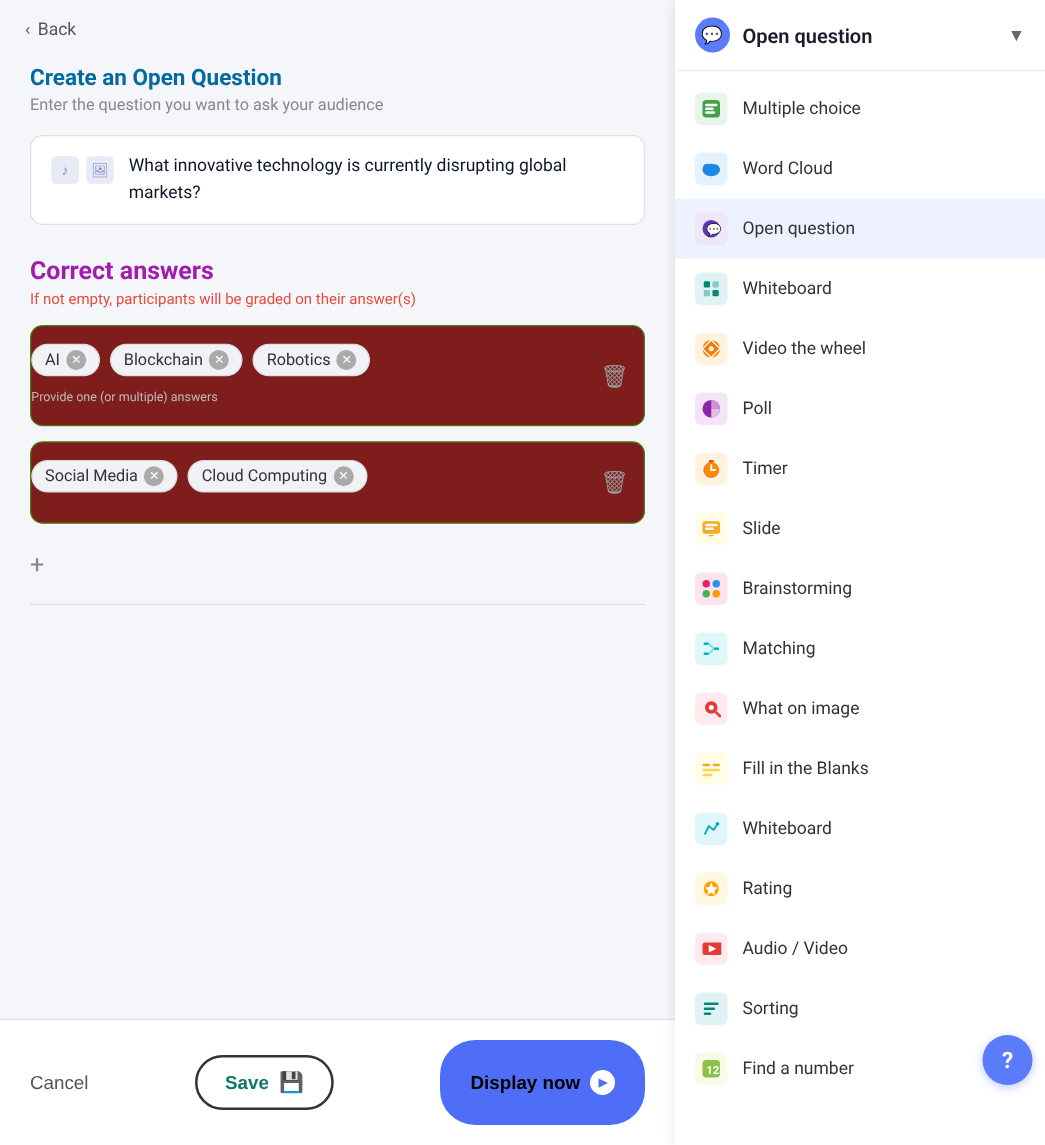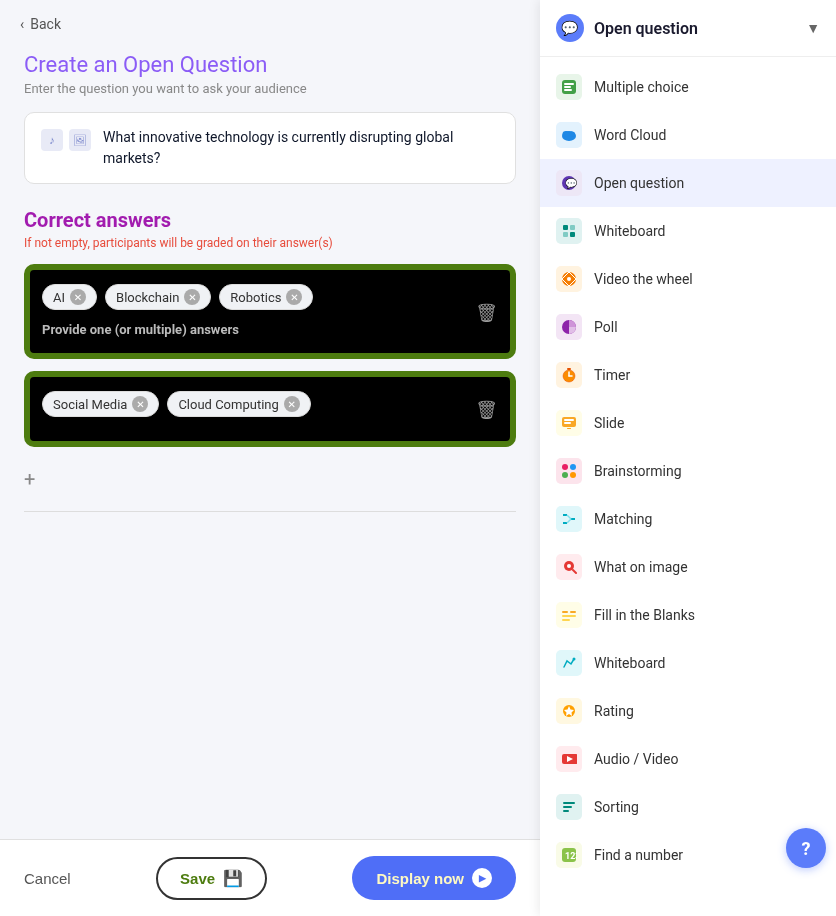--- a/index.html
+++ b/index.html
@@ -36,23 +36,23 @@
       color: #555;
     }
 
     .form-area {
       padding: 12px 24px;
       flex: 1;
       overflow-y: auto;
     }
 
     .form-title {
-      font-size: 22px;
-      font-weight: 400;
-      color: #8b5cf6;
+      font-size: 18px;
+      font-weight: 700;
+      color: #0369a1;
       margin-bottom: 4px;
     }
 
     .form-subtitle {
       font-size: 13px;
       color: #888;
       margin-bottom: 16px;
     }
 
     .question-input-box {
@@ -93,24 +93,24 @@
       color: #a21caf;
       margin-bottom: 4px;
     }
     .correct-answers-sub {
       font-size: 12px;
       color: #e74c3c;
       margin-bottom: 14px;
     }
 
     .answer-group {
-      background: #000000;
-      border: 6px solid #4d7c0f;
+      background: #7f1d1d;
+      border: 1px solid #4d7c0f;
       border-radius: 10px;
-      padding: 14px 12px;
+      padding: 14px 0;
       margin-bottom: 12px;
       position: relative;
     }
     .tags-row {
       display: flex;
       flex-wrap: wrap;
       gap: 8px;
       margin-bottom: 10px;
     }
     .tag {
@@ -130,24 +130,23 @@
       background: #aaa;
       border-radius: 50%;
       display: flex;
       align-items: center;
       justify-content: center;
       font-size: 10px;
       color: white;
       cursor: pointer;
     }
     .answer-placeholder {
-      font-size: 13px;
+      font-size: 10px;
       color: #bbb;
       padding: 2px 0;
-      font-weight: bold;
     }
     .delete-btn {
       position: absolute;
       right: 12px;
       top: 50%;
       transform: translateY(-50%);
       cursor: pointer;
       color: #999;
       font-size: 18px;
     }
@@ -192,28 +191,28 @@
       background: white;
       border: 2px solid #333;
       border-radius: 24px;
       padding: 10px 22px;
       font-size: 15px;
       font-weight: 600;
       cursor: pointer;
       display: flex;
       align-items: center;
       gap: 8px;
-      color: #4d7c0f;
+      color: #0f766e;
     }
     .display-now-btn {
       background: #4f6ef7;
-      color: #fef9c3;
+      color: #000000;
       border: none;
       border-radius: 28px;
-      padding: 12px 24px;
+      padding: 24px 24px;
       font-size: 15px;
       font-weight: 600;
       cursor: pointer;
       display: flex;
       align-items: center;
       gap: 8px;
     }
     .play-icon {
       width: 20px;
       height: 20px;

